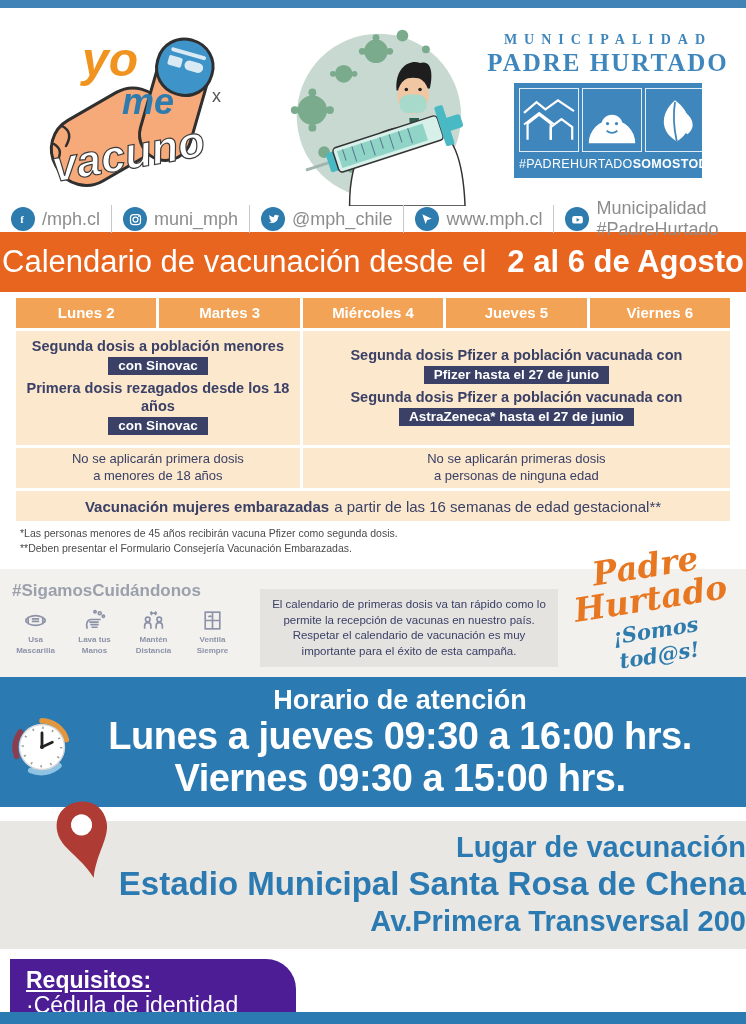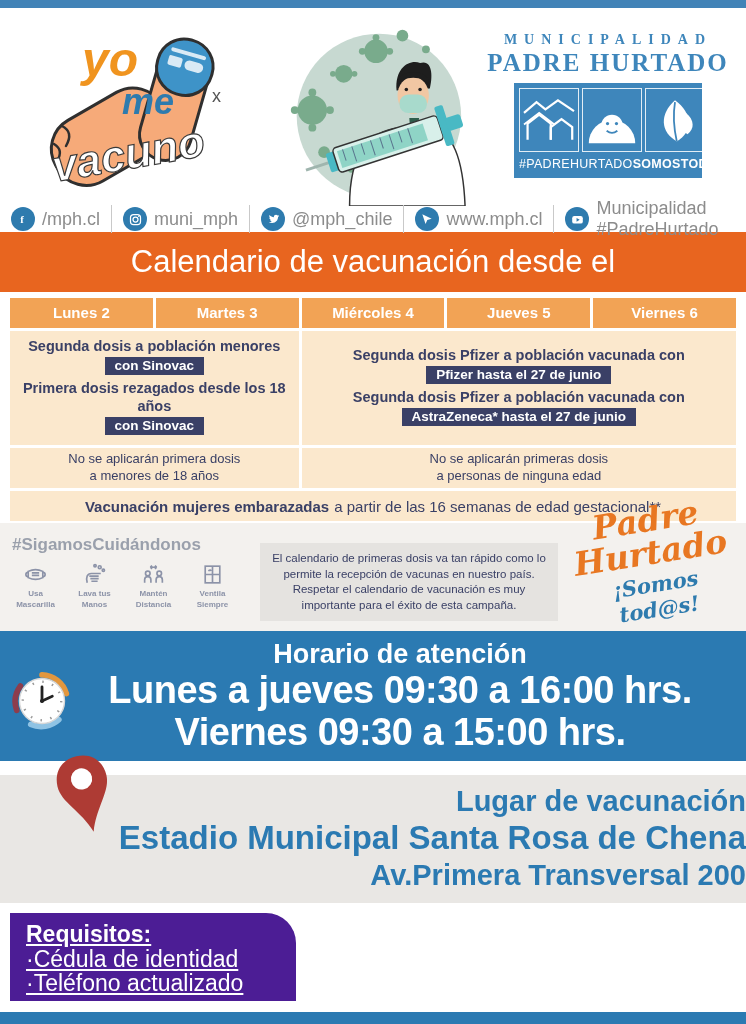--- a/index.html
+++ b/index.html
@@ -35,21 +35,21 @@
   .social-icon { width:24px; height:24px; border-radius:50%; background:#2E7BAE; flex:none;
                  display:flex; align-items:center; justify-content:center; color:#fff; }
   .social-label { color:#8C8C8C; font-size:18px; }
 
   
   .banner { height:60px; background:#E8651F; color:#fff; display:flex;
             align-items:center; justify-content:center; font-size:31px;gap:12px; }
   .banner .bold { font-weight:bold; margin-left:9px; }
 
   
-  .table-wrap { height:231px; padding:6px 10px 0; background:#fff; }
+  .table-wrap { height:277px; padding:6px 16px 0; background:#fff; }
   .grid { display:grid; grid-template-columns:repeat(5,1fr); gap:3px; }
   .day-cell { background:#F2A355; color:#fff; font-weight:bold; font-size:15px;
               text-align:center; padding:6px 0 7px; }
   .cell { background:#FBE8CD; color:#3A4066; }
   .span2 { grid-column:span 2; } .span3 { grid-column:span 3; } .span5 { grid-column:span 5; }
   .dose-cell { min-height:82px; display:flex; flex-direction:column; justify-content:center;
                align-items:center; padding:6px 4px; }
   .entry-text { font-weight:bold; font-size:14.5px; text-align:center; line-height:1.25; }
   .badge { display:inline-block; background:#3A4066; color:#fff; font-weight:bold;
            font-size:13.5px; padding:1px 10px 2px; margin:2px 0 4px; }
@@ -263,20 +263,21 @@
             <path d="M10.5,9.5 L15.5,12.5 L10.5,15.5 Z" fill="#2E7BAE"></path>
             </svg>
         </span>
         <span class="social-label">Municipalidad #PadreHurtado</span>
       </div>
     </div>
   </div>
 
   <div class="banner">
     <span>Calendario de vacunación desde el</span>
+    <span class="bold">2 al 6 de Agosto</span>
   </div>
 
   <div class="table-wrap">
     <div class="grid">
       <div class="day-cell">Lunes 2</div>
       <div class="day-cell">Martes 3</div>
       <div class="day-cell">Miércoles 4</div>
       <div class="day-cell">Jueves 5</div>
       <div class="day-cell">Viernes 6</div>
 

